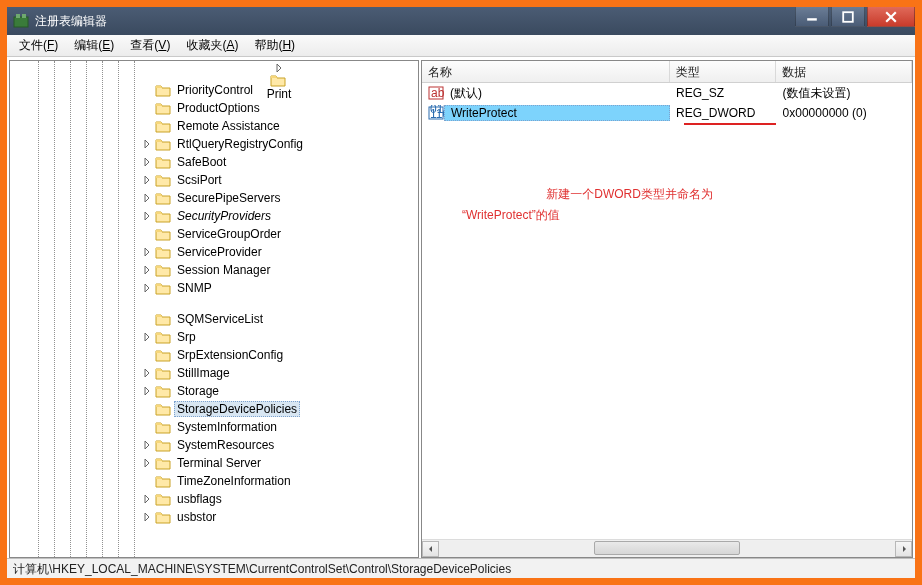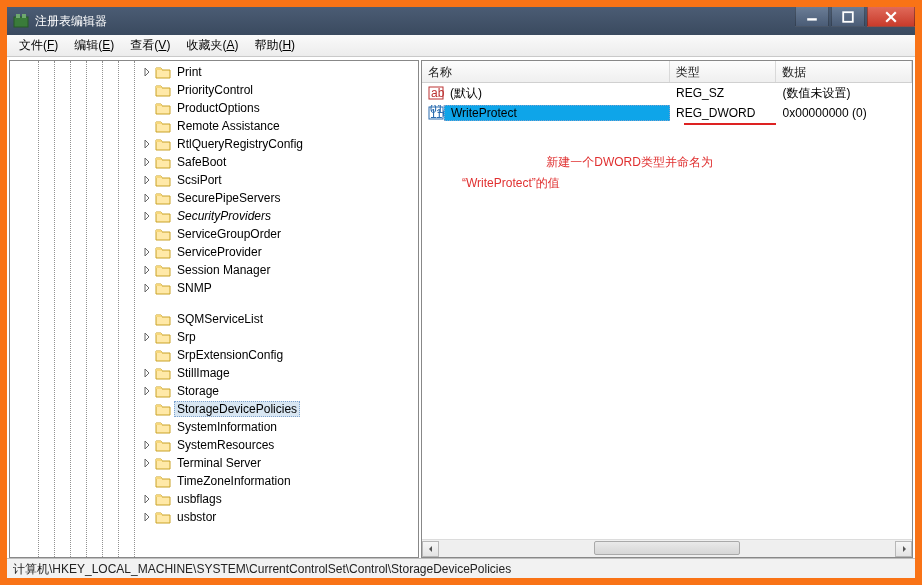--- a/index.html
+++ b/index.html
@@ -25,21 +25,21 @@
 .node.selected .lbl { background: #d8e6f2; border: 1px dotted #7da2ce; padding: 0 2px; }
 .vlines { position: absolute; top: 0; bottom: 0; left: 0; pointer-events: none; }
 .vlines div { position: absolute; top: 0; bottom: 0; border-left: 1px dotted #919191; }
 .right { flex: 1; border: 1px solid #888; margin: 2px 2px 0 1px; background: #fff; display: flex; flex-direction: column; min-width: 0; }
 .cols { height: 22px; display: flex; background: linear-gradient(#fdfdfd,#efefef); border-bottom: 1px solid #d0d0d0; }
 .cols .col { border-right: 1px solid #d9d9d9; padding: 3px 6px; color: #222; }
 .grid { flex: 1; position: relative; overflow: auto; }
 .row { display: flex; align-items: center; height: 20px; }
 .row .cell { padding: 0 6px; overflow: hidden; white-space: nowrap; }
 .row .ico { width: 16px; height: 16px; margin-left: 6px; flex: none; }
-.row.sel .cell.name { background: #0ea5e9; border: 1px dotted #7da2ce; }
+.row.sel .cell.name { background: #7dd3fc; border: 1px dotted #7da2ce; }
 .underline-red { position: absolute; height: 2px; background: #d22; }
 .annot { position: absolute; color: #e03030; font-family: SimSun, monospace; font-size: 14px; line-height: 20px; white-space: pre; }
 .hscroll { height: 18px; background: #f0f0f0; border-top: 1px solid #dcdcdc; display: flex; align-items: center; }
 .hscroll .arrow { width: 17px; height: 16px; background: linear-gradient(#f6f6f6,#e4e4e4); border: 1px solid #b8b8b8; display: flex; align-items: center; justify-content: center; }
 .hscroll .track { flex: 1; height: 16px; background: #efefef; position: relative; }
 .hscroll .thumb { position: absolute; top: 0; height: 14px; background: linear-gradient(#e9e9e9,#d6d6d6); border: 1px solid #a9a9a9; border-radius: 2px; }
 .status { height: 20px; border-top: 1px solid #bfbfbf; background: #f2f2f2; padding: 2px 6px; color: #222; white-space: nowrap; overflow: hidden; }
 .app-icon { width: 16px; height: 16px; }
 </style>
 </head>
@@ -88,21 +88,21 @@
         <div class="vlines" id="vlines">
             <div style="left: 28px;"></div>
             <div style="left: 44px;"></div>
             <div style="left: 60px;"></div>
             <div style="left: 76px;"></div>
             <div style="left: 92px;"></div>
             <div style="left: 108px;"></div>
             <div style="left: 124px;"></div>
           </div>
         <div class="tree" id="tree">
-            <div class="node" style="padding-left: 130px;">
+            <div class="node" style="padding-left: 130px; flex-direction: column;">
               <span class="expander">
                 <svg width="10" height="10" viewBox="0 0 10 10">
                   <polygon points="3,1 7,5 3,9" fill="none" stroke="#666"></polygon>
                 </svg>
               </span>
               <span class="folder"><svg viewBox="0 0 16 14">
                   <path d="M1 3h5l1 2h8v8H1z" fill="#ffe9a8" stroke="#c9a227"></path>
                   <path d="M1 3h5l1 2H1z" fill="#f7d77a"></path>
                 </svg></span>
               <span class="lbl">Print</span>
@@ -383,21 +383,21 @@
             <span class="ico"><svg viewBox="0 0 16 16">
                 <rect x="1" y="2" width="14" height="12" fill="#fff" stroke="#2b6cb0"></rect>
                 <text x="2" y="8" font-size="5" fill="#2b6cb0">011</text>
                 <text x="2" y="13" font-size="5" fill="#2b6cb0">110</text>
               </svg></span>
             <span class="cell name" style="width:234px">WriteProtect</span>
             <span class="cell" style="width:110px">REG_DWORD</span>
             <span class="cell" style="width:140px">0x00000000 (0)</span>
           </div>
           <div class="underline-red" id="ul1" style="left: 262px; top: 40px; width: 92px;"></div>
-        <div class="annot" id="annot" style="left: 40px; top: 48px;">
+        <div class="annot" id="annot" style="left: 40px; top: 80px;">
           <span>新建一个DWORD类型并命名为</span><br><span>“WriteProtect”的值</span>
         </div>
       </div>
       <div class="hscroll">
         <div class="arrow">
             <svg width="8" height="8" viewBox="0 0 8 8">
               <polygon points="5,1 2,4 5,7" fill="#555"></polygon>
             </svg>
           </div>
         <div class="track">

